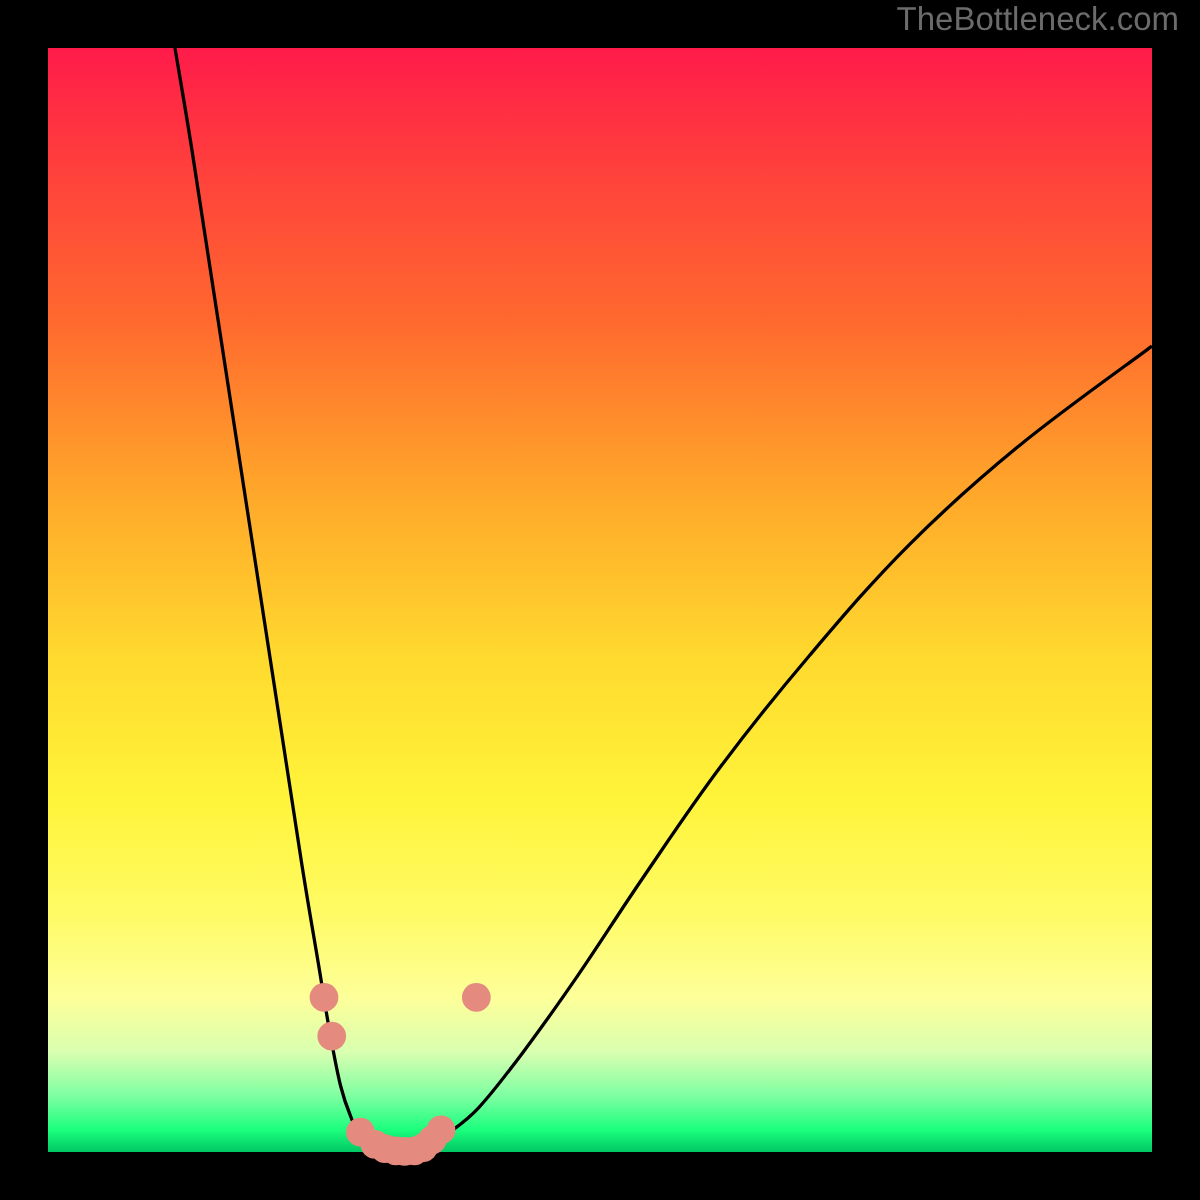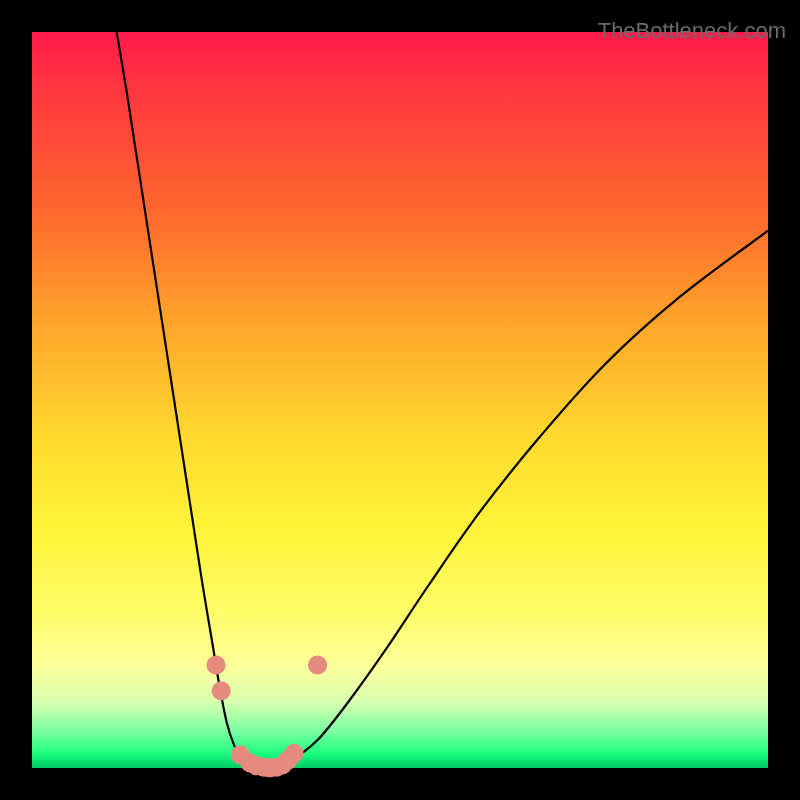--- a/index.html
+++ b/index.html
@@ -7,21 +7,21 @@
     padding: 0;
     width: 800px;
     height: 800px;
     background: #000;
     font-family: Arial, sans-serif;
     position: relative;
     overflow: hidden;
   }
   .watermark {
     position: absolute;
-    top: 18px;
+    top: 0;
     right: 14px;
     color: #6b6b6b;
     font-size: 22px;
     font-weight: 500;
     z-index: 10;
   }
   .plot-area {
     position: absolute;
     left: 32px;
     top: 32px;

